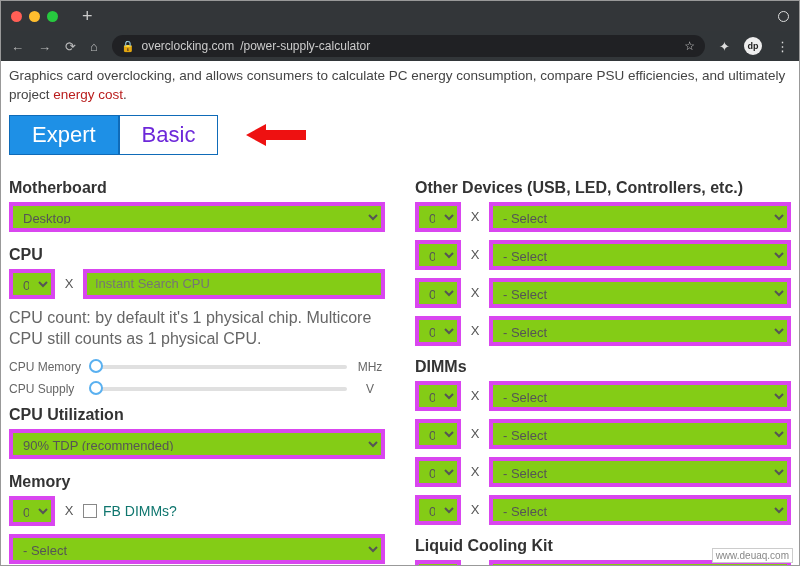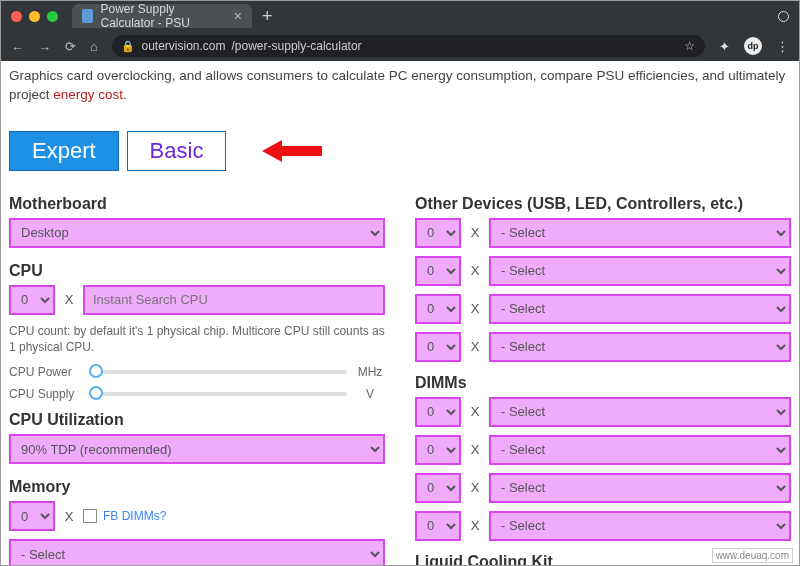--- a/index.html
+++ b/index.html
@@ -16,74 +16,69 @@
 .win-dot { width: 11px; height: 11px; border: 1.5px solid #ddd; border-radius: 50%; }
 .toolbar { background: #323639; height: 30px; display: flex; align-items: center; padding: 0 10px; gap: 14px; color: #ddd; font-size: 13px; }
 .toolbar .nav-icon { cursor: pointer; opacity: .8; }
 .urlbar { flex: 1; background: #202124; border-radius: 14px; height: 22px; display: flex; align-items: center; padding: 0 10px; color: #ccc; font-size: 12px; gap: 6px; }
 .urlbar .lock { font-size: 11px; }
 .toolbar-right { display: flex; gap: 14px; align-items: center; }
 .avatar-chip { width: 18px; height: 18px; border-radius: 50%; background: #eee; color:#222; font-size:9px; display:flex; align-items:center; justify-content:center; font-weight:bold; }
 .content { padding: 4px 8px 8px 8px; }
 .intro { font-size: 13.5px; color: #444; line-height: 1.4; padding: 2px 0 6px 0; }
 .intro a { color: #b91c1c; text-decoration: none; }
-.mode-tabs { display: flex; align-items: center; margin: 20px 0 18px 0; gap: 8px; position: relative; text-align: center; }
+.mode-tabs { display: flex; align-items: center; margin: 4px 0 18px 0; gap: 0; position: relative; text-align: center; }
 .mode-tab { font-size: 22px; padding: 6px 22px; border: 1px solid #0f6bb8; cursor: pointer; }
 .mode-tab.active { background: #1e90e6; color: #fff; }
 .mode-tab.inactive { background: #fff; color: #6d28d9; }
 .red-arrow { margin-left: 28px; display:flex; align-items:center; }
 .columns { display: flex; gap: 30px; }
 .col { flex: 1; min-width: 0; }
 .section-label { font-weight: bold; font-size: 16px; color: #333; margin-bottom: 5px; margin-top: 6px; display:block; }
-select, input[type=text] { border: 2px solid #d946ef; background: #f0abfc; font-size: 13px; color: #555; height: 30px; }
+select, input[type=text] { border: 4px solid #d946ef; background: #84cc16; font-size: 13px; color: #555; height: 30px; }
 select { padding: 4px 6px; }
 .select-full { width: 100%; }
 .select-small { width: 46px; }
 .x-sep { margin: 0 6px; color: #555; display:inline-block; width: 16px; text-align:center; }
 .row { display: flex; align-items: center; margin-bottom: 8px; }
 .search-input { flex: 1; padding: 0 8px; background: #f5f5f5; color:#999; }
-.note { font-size: 12px; color: #666; line-height: 1.35; margin: 2px 0 10px 0; }
+.note { font-size: 16px; color: #666; line-height: 1.35; margin: 2px 0 10px 0; }
 .slider-row { display: flex; align-items: center; font-size: 12px; color: #666; margin-bottom: 8px; }
 .slider-row .sl-label { width: 72px; }
 .slider-track { flex:1; height: 4px; background: #e0e0e0; border-radius: 2px; position: relative; margin: 0 8px; }
 .slider-thumb { width: 14px; height: 14px; border-radius: 50%; border: 2px solid #59b0f0; background:#fff; position:absolute; top:-6px; left:0; }
 .slider-unit { width: 30px; text-align:center; }
 .checkbox { width: 14px; height: 14px; border: 1px solid #888; margin-right: 6px; display:inline-block; }
-.cb-label { font-size: 12px; color: #3b82f6; }
+.cb-label { font-size: 14px; color: #0f766e; }
 .right-row { display:flex; align-items:center; margin-bottom: 8px; }
 .right-select { flex:1; }
 .watermark { position:absolute; right:6px; bottom:2px; font-size:10px; color:#888; background:#fff; border:1px solid #ccc; padding:1px 3px; }
 </style>
 </head>
 <body>
 
 <div class="titlebar">
   <div class="traffic-lights">
     <div class="tl red"></div>
     <div class="tl yellow"></div>
     <div class="tl green"></div>
-  </div>
-  <div class="tab">
-    <span class="favicon"></span>
-    <span>Power Supply Calculator - PSU</span>
-    <span class="close-x">×</span>
   </div>
   <div class="newtab">+</div>
   <div class="spacer"></div>
   <div class="win-dot"></div>
 </div>
 
 <div class="toolbar">
   <span class="nav-icon">←</span>
   <span class="nav-icon">→</span>
   <span class="nav-icon">⟳</span>
   <span class="nav-icon">⌂</span>
   <div class="urlbar">
     <span class="lock">🔒</span>
-    <span>outervision.com</span>
+    <span>overclocking.com</span>
       <span>/power-supply-calculator</span>
     <span style="flex:1"></span>
     <span>☆</span>
   </div>
   <div class="toolbar-right">
     <span>✦</span>
     <span class="avatar-chip">dp</span>
     <span>⋮</span>
   </div>
 </div>
@@ -110,21 +105,21 @@
       <select class="select-full"><option>Desktop</option></select>
 
       <span class="section-label" style="margin-top:14px">CPU</span>
       <div class="row">
         <select class="select-small"><option>0</option></select>
         <span class="x-sep">X</span>
         <input type="text" class="search-input" placeholder="Instant Search CPU" style="">
       </div>
       <div class="note">CPU count: by default it's 1 physical chip. Multicore CPU still counts as 1 physical CPU.</div>
       <div class="slider-row">
-        <span class="sl-label">CPU Power</span>
+        <span class="sl-label">CPU Memory</span>
         <div class="slider-track">
             <div class="slider-thumb"></div>
           </div>
         <span class="slider-unit">MHz</span>
       </div>
       <div class="slider-row">
         <span class="sl-label">CPU Supply</span>
         <div class="slider-track">
             <div class="slider-thumb"></div>
           </div>

